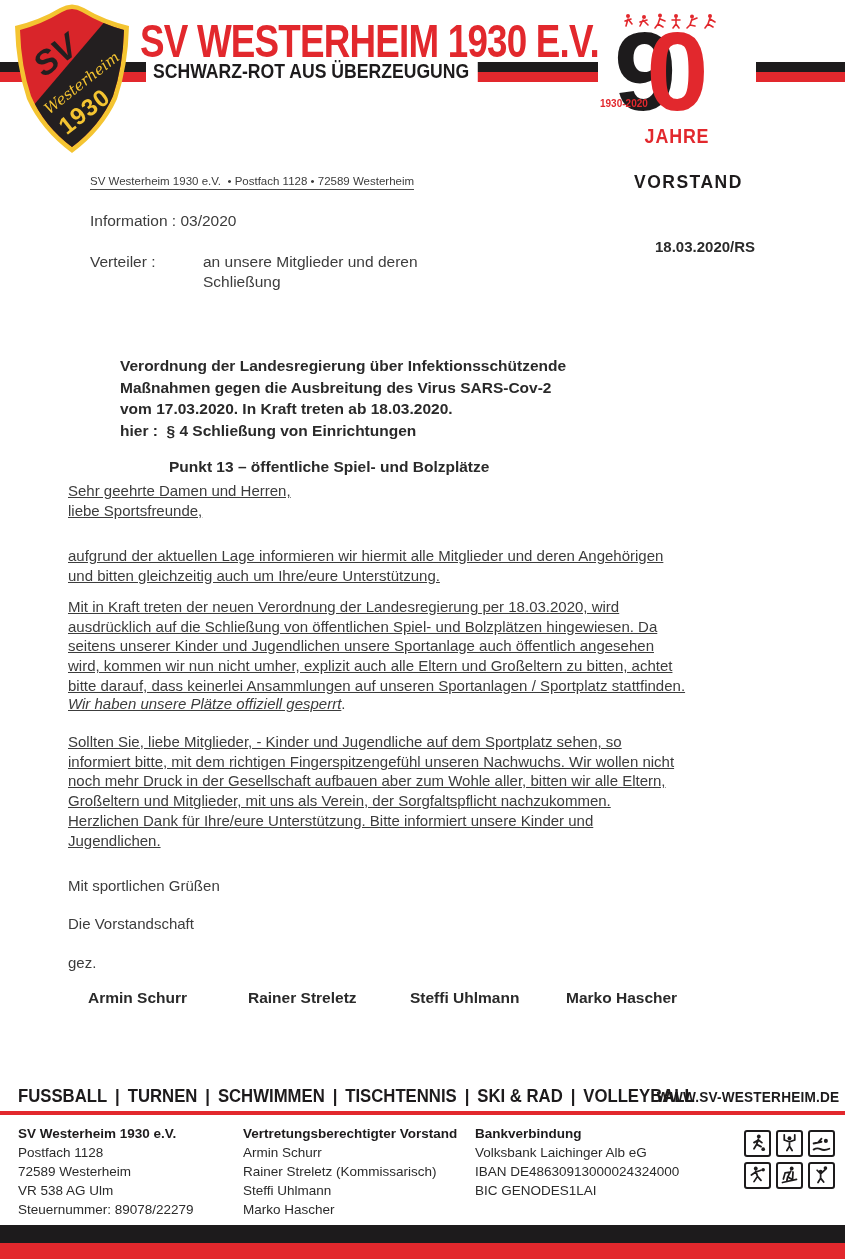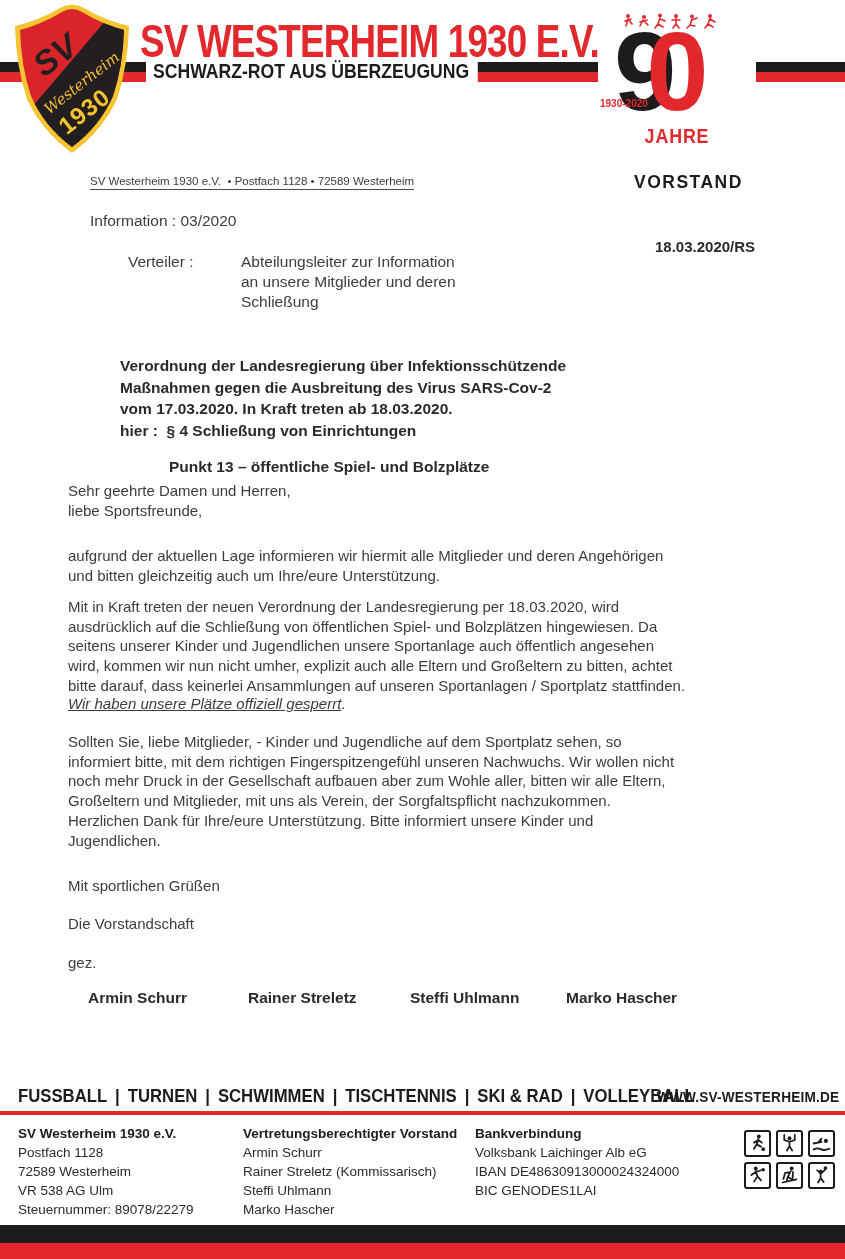--- a/index.html
+++ b/index.html
@@ -34,26 +34,26 @@
   .ninety .zero{font-weight:bold;font-size:112px;color:#e2282d;margin-left:-30px;}
   .anni-range{position:absolute;left:2px;top:98px;color:#e2282d;font-weight:bold;font-size:10px;letter-spacing:0;}
   .anni-label{position:absolute;left:0;top:124px;width:158px;text-align:center;color:#e2282d;font-weight:bold;font-size:21px;transform:scaleX(0.85);letter-spacing:1px;}
   
   .sender-line{left:90px;top:175px;font-size:11.5px;color:#3c3c3c;
     border-bottom:1px solid #4a4a4a;padding-bottom:2px;white-space:pre;}
   .vorstand{left:634px;top:172px;font-size:17.5px;font-weight:bold;color:#1d1b1c;letter-spacing:1.5px;}
   .info-line{left:90px;top:212px;font-size:15.5px;white-space:pre;}
   .date-ref{left:655px;top:238px;font-size:15px;font-weight:bold;color:#2a2a2a;}
   .verteiler{left:90px;top:252px;display:flex;font-size:15.5px;line-height:20px;}
-  .verteiler .vlabel{width:113px;white-space:pre;margin-left:38px;}
+  .verteiler .vlabel{width:113px;white-space:pre;}
   .subject{left:120px;top:355px;font-size:15.5px;font-weight:bold;color:#2a2a2a;line-height:21.5px;}
   .subject div{white-space:pre;}
   .subject div:nth-child(5){padding-left:49px;margin-top:15px;}
   .bodyblock{font-size:15px;line-height:19.7px;color:#3c3c3c;}
-  .bodyblock div{white-space:pre;}
+  .bodyblock div{white-space:pre;text-decoration:underline;}
   .greeting{left:68px;top:481px;}
   .para1{left:68px;top:539px;margin-top:7px;}
   .para2{left:68px;top:597px;}
   .para2-close{left:68px;top:695px;font-size:15px;}
   .para2-close .it{font-style:italic;text-decoration:underline;}
   .para3{left:68px;top:732px;}
   .closing1{left:68px;top:877px;font-size:15px;}
   .closing2{left:68px;top:915px;font-size:15px;}
   .gez{left:68px;top:954px;font-size:15px;}
   .signatures{left:68px;top:989px;font-size:15.5px;font-weight:bold;color:#2a2a2a;white-space:nowrap;margin-left:20px;}
@@ -131,21 +131,20 @@
 
   <div class="abs sender-line">SV Westerheim 1930 e.V.  • Postfach 1128 • 72589 Westerheim</div>
   <div class="abs vorstand">VORSTAND</div>
 
   <div class="abs info-line">Information : 03/2020</div>
   <div class="abs date-ref">18.03.2020/RS</div>
 
   <div class="abs verteiler">
     <div class="vlabel">Verteiler :</div>
     <div>
-        <div>Abteilungsleiter zur Information</div>
         <div>an unsere Mitglieder und deren</div>
         <div>Schließung</div>
       </div>
   </div>
 
   <div class="abs subject">
       <div>Verordnung der Landesregierung über Infektionsschützende</div>
       <div>Maßnahmen gegen die Ausbreitung des Virus SARS-Cov-2</div>
       <div>vom 17.03.2020. In Kraft treten ab 18.03.2020.</div>
       <div>hier :  § 4 Schließung von Einrichtungen</div>

